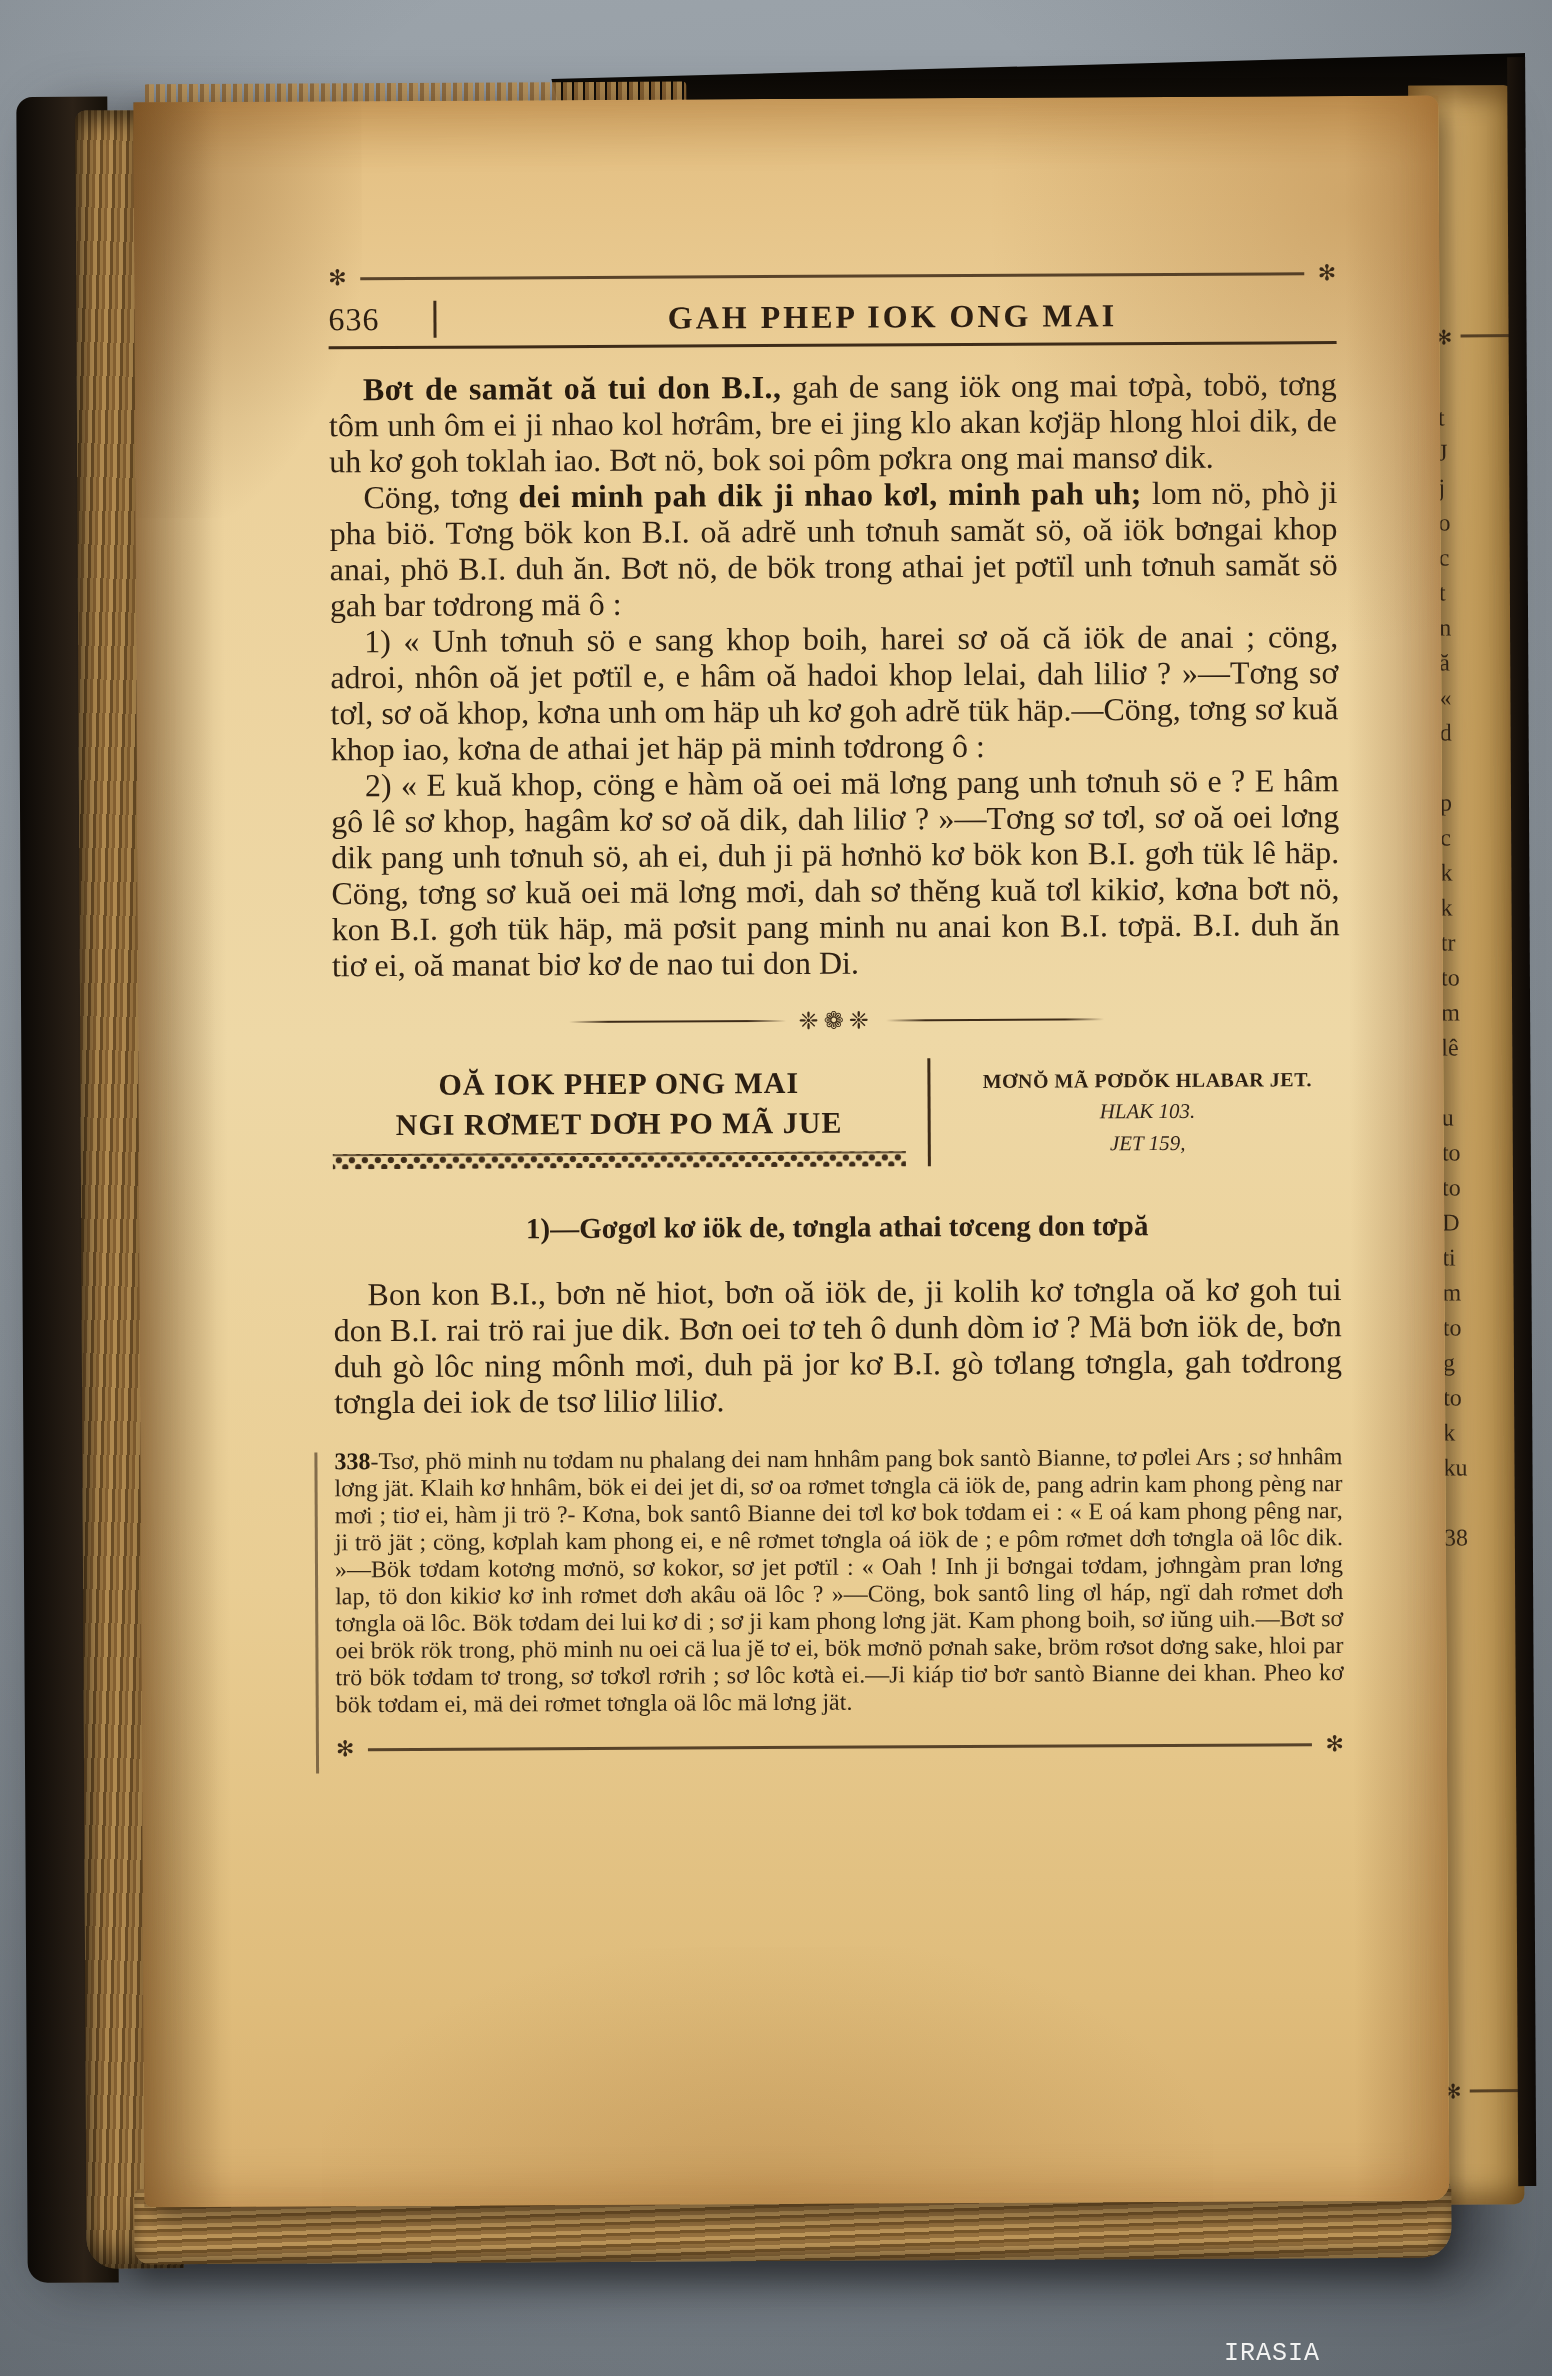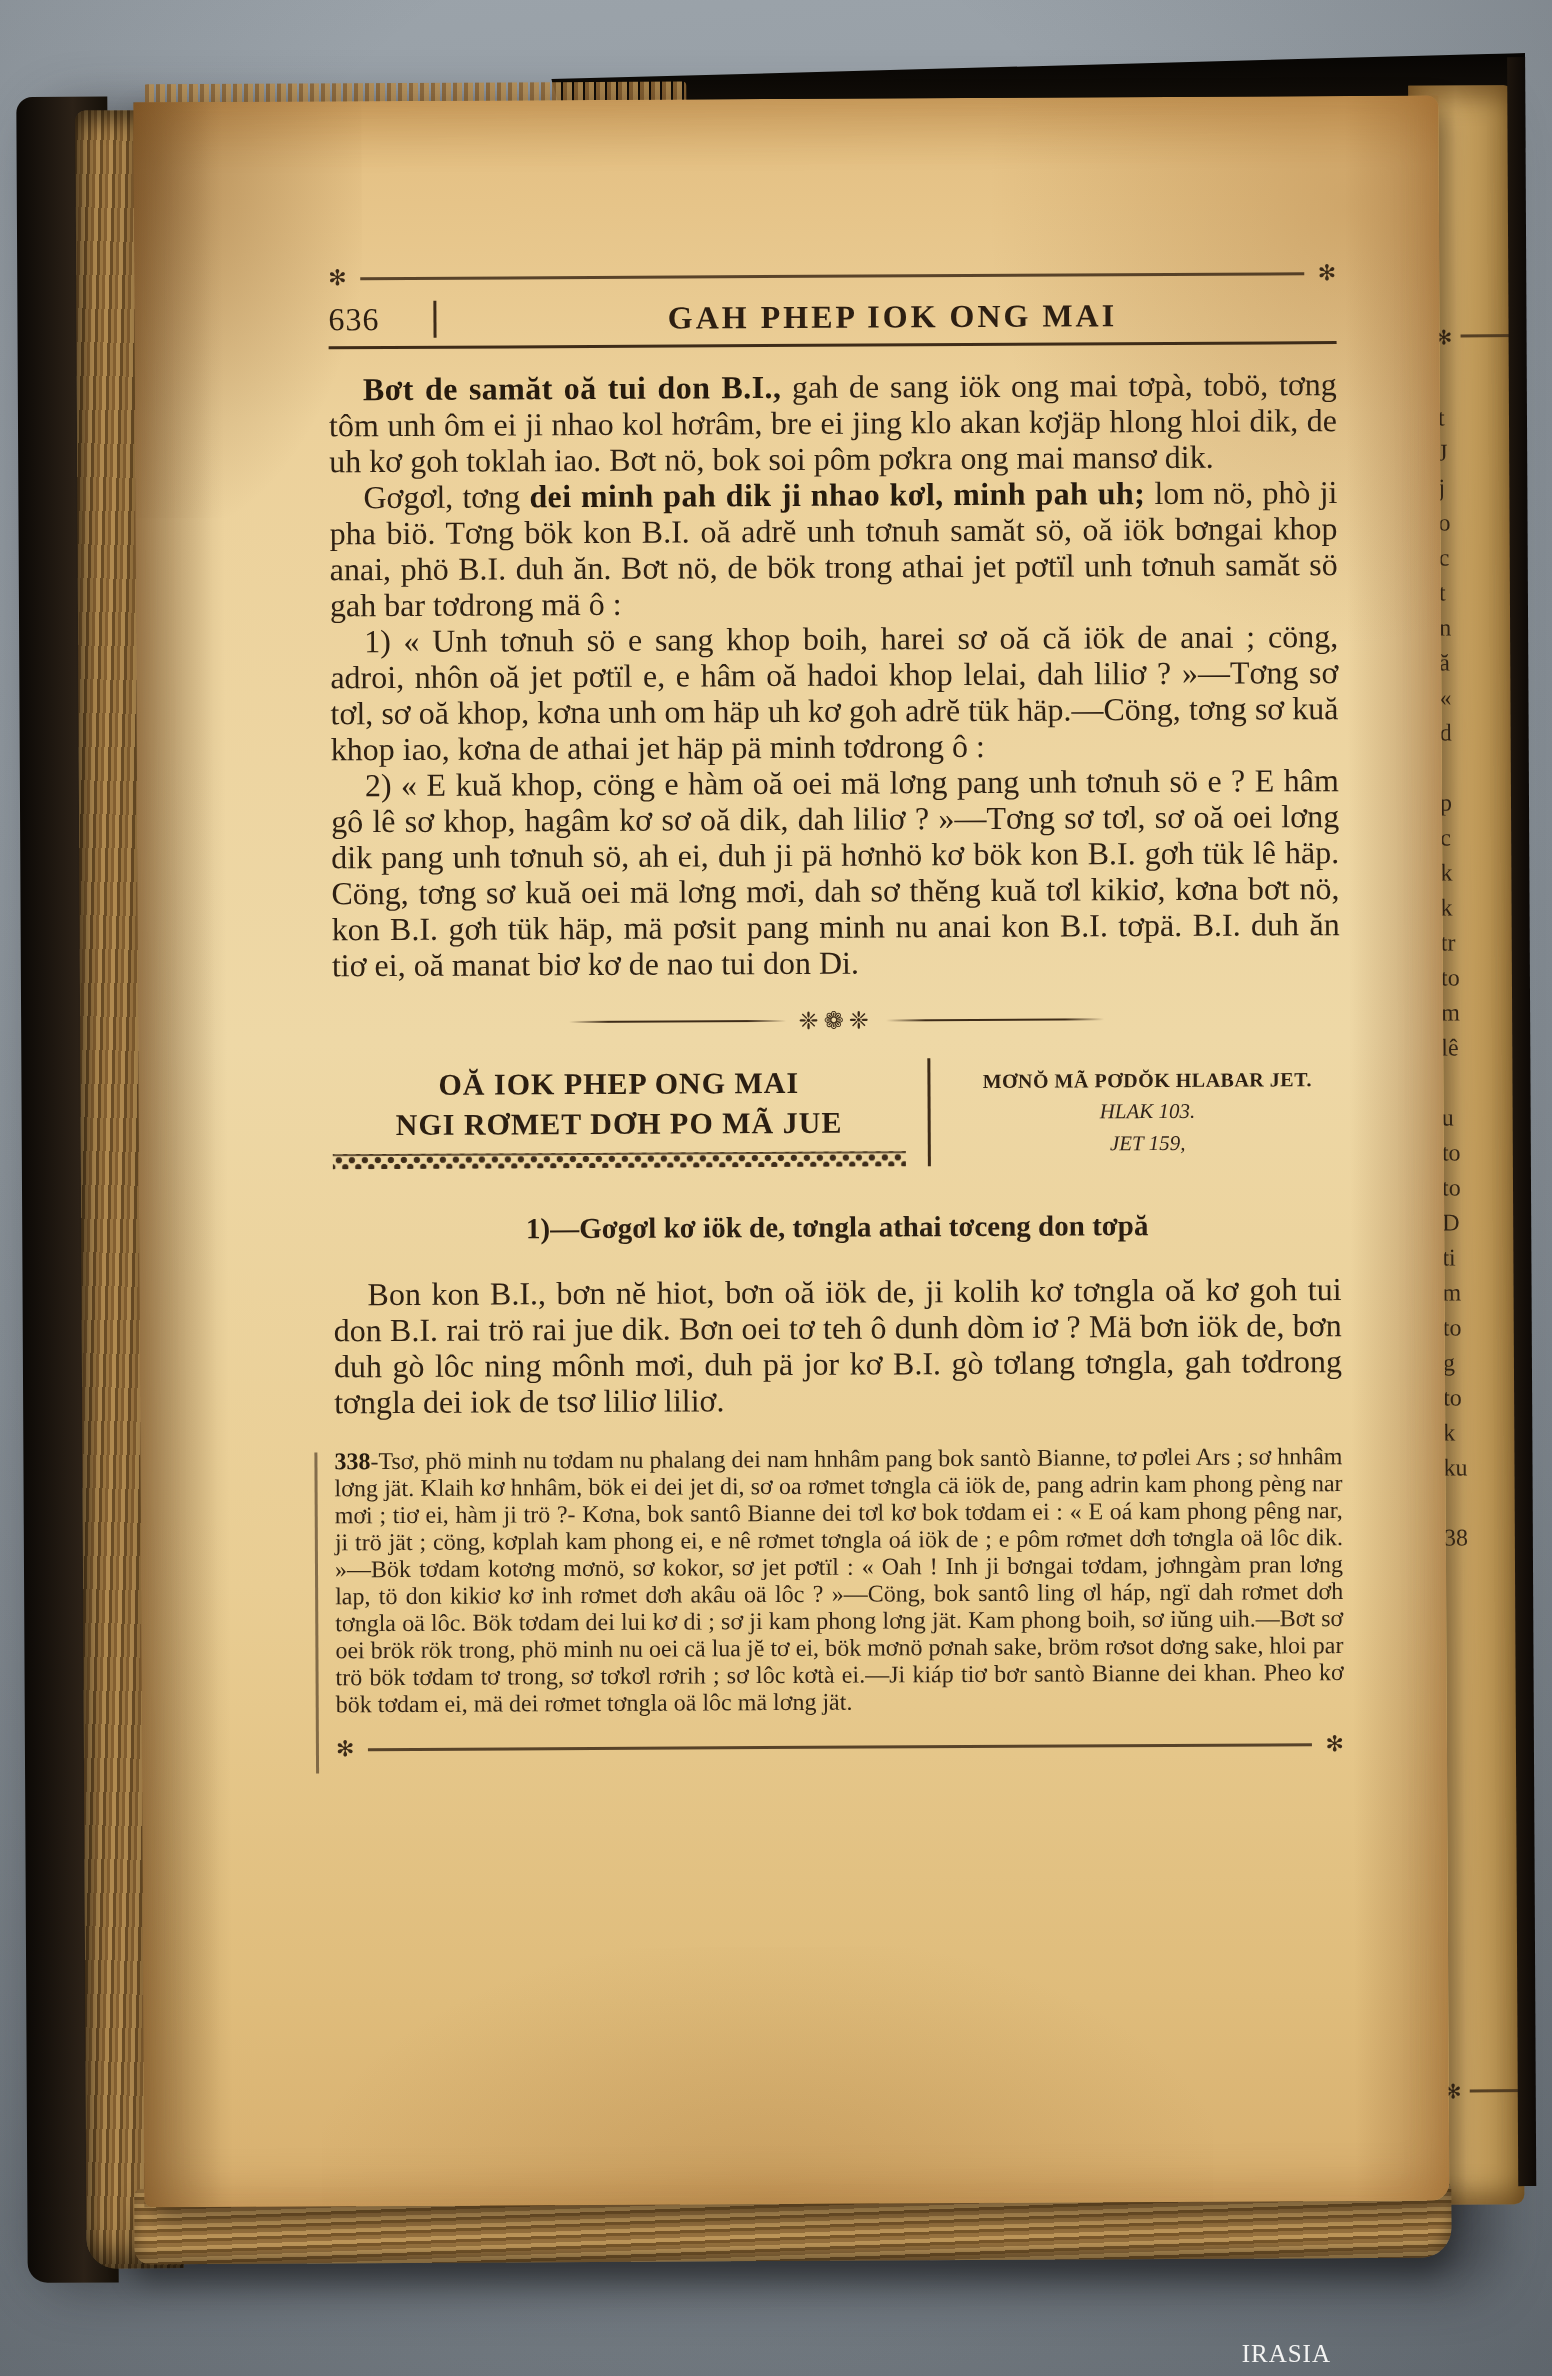--- a/index.html
+++ b/index.html
@@ -107,22 +107,22 @@
   .p5 { margin-top:30px; }
 
   .smallprint { position:relative; margin-top:28px; font-size:24px; line-height:27px;
     text-align:justify; color:#33241 5; color:#332415; }
   .smallprint::before { content:""; position:absolute; left:-20px; top:4px; bottom:-55px;
     width:2.5px; background:rgba(62,44,25,.6); }
   .smallprint b { color:#271b0e; }
 
   .footer-rule { margin-top:20px; }
 
-  .watermark { position:absolute; right:221px; bottom:8px; color:#f3f3f2;
-    font-family:Liberation Serif, serif; font-size:25px; letter-spacing:1px; }
+  .watermark { position:absolute; right:232px; bottom:8px; color:#f3f3f2;
+    font-family:Liberation Mono, monospace; font-size:25px; letter-spacing:1px; }
 </style>
 </head>
 <body>
 
 <div class="vignette"></div>
 <div class="book-shadow"></div>
 
 <div class="book">
   <div class="cover-left"></div>
   <div class="cover-top"></div>
@@ -187,21 +187,21 @@
       </div>
 
       <div class="header-row">
         <div class="page-num">636</div>
         <div class="hdr-div"></div>
         <div class="running-title">GAH PHEP IOK ONG MAI</div>
       </div>
 
       <div class="body-wrap">
         <p class="body-p"><b>Bơt de samăt oă tui don B.I.,</b><span> gah de sang iök ong mai tơpà, tobö, tơng tôm unh ôm ei ji nhao kol hơrâm, bre ei jing klo akan kơjäp hlong hloi dik, de uh kơ goh toklah iao. Bơt nö, bok soi pôm pơkra ong mai mansơ dik.</span></p>
-        <p class="body-p"><span>Gơgơl, tơng </span><b>dei minh pah dik ji nhao kơl, minh pah uh;</b><span> lom nö, phò ji pha biö. Tơng bök kon B.I. oă adrĕ unh tơnuh samăt sö, oă iök bơngai khop anai, phö B.I. duh ăn. Bơt nö, de bök trong athai jet pơtïl unh tơnuh samăt sö gah bar tơdrong mä ô :</span></p>
+        <p class="body-p"><span>Cöng, tơng </span><b>dei minh pah dik ji nhao kơl, minh pah uh;</b><span> lom nö, phò ji pha biö. Tơng bök kon B.I. oă adrĕ unh tơnuh samăt sö, oă iök bơngai khop anai, phö B.I. duh ăn. Bơt nö, de bök trong athai jet pơtïl unh tơnuh samăt sö gah bar tơdrong mä ô :</span></p>
         <p class="body-p">1) « Unh tơnuh sö e sang khop boih, harei sơ oă că iök de anai ; cöng, adroi, nhôn oă jet pơtïl e, e hâm oă hadoi khop lelai, dah liliơ ? »—Tơng sơ tơl, sơ oă khop, kơna unh om häp uh kơ goh adrĕ tük häp.—Cöng, tơng sơ kuă khop iao, kơna de athai jet häp pä minh tơdrong ô :</p>
         <p class="body-p">2) « E kuă khop, cöng e hàm oă oei mä lơng pang unh tơnuh sö e ? E hâm gô lê sơ khop, hagâm kơ sơ oă dik, dah liliơ ? »—Tơng sơ tơl, sơ oă oei lơng dik pang unh tơnuh sö, ah ei, duh ji pä hơnhö kơ bök kon B.I. gơh tük lê häp. Cöng, tơng sơ kuă oei mä lơng mơi, dah sơ thĕng kuă tơl kikiơ, kơna bơt nö, kon B.I. gơh tük häp, mä pơsit pang minh nu anai kon B.I. tơpä. B.I. duh ăn tiơ ei, oă manat biơ kơ de nao tui don Di.</p>
       </div>
 
       <div class="flourish">
         <div class="line"></div>
         <div class="center">❈❁❈</div>
         <div class="line"></div>
       </div>
 

